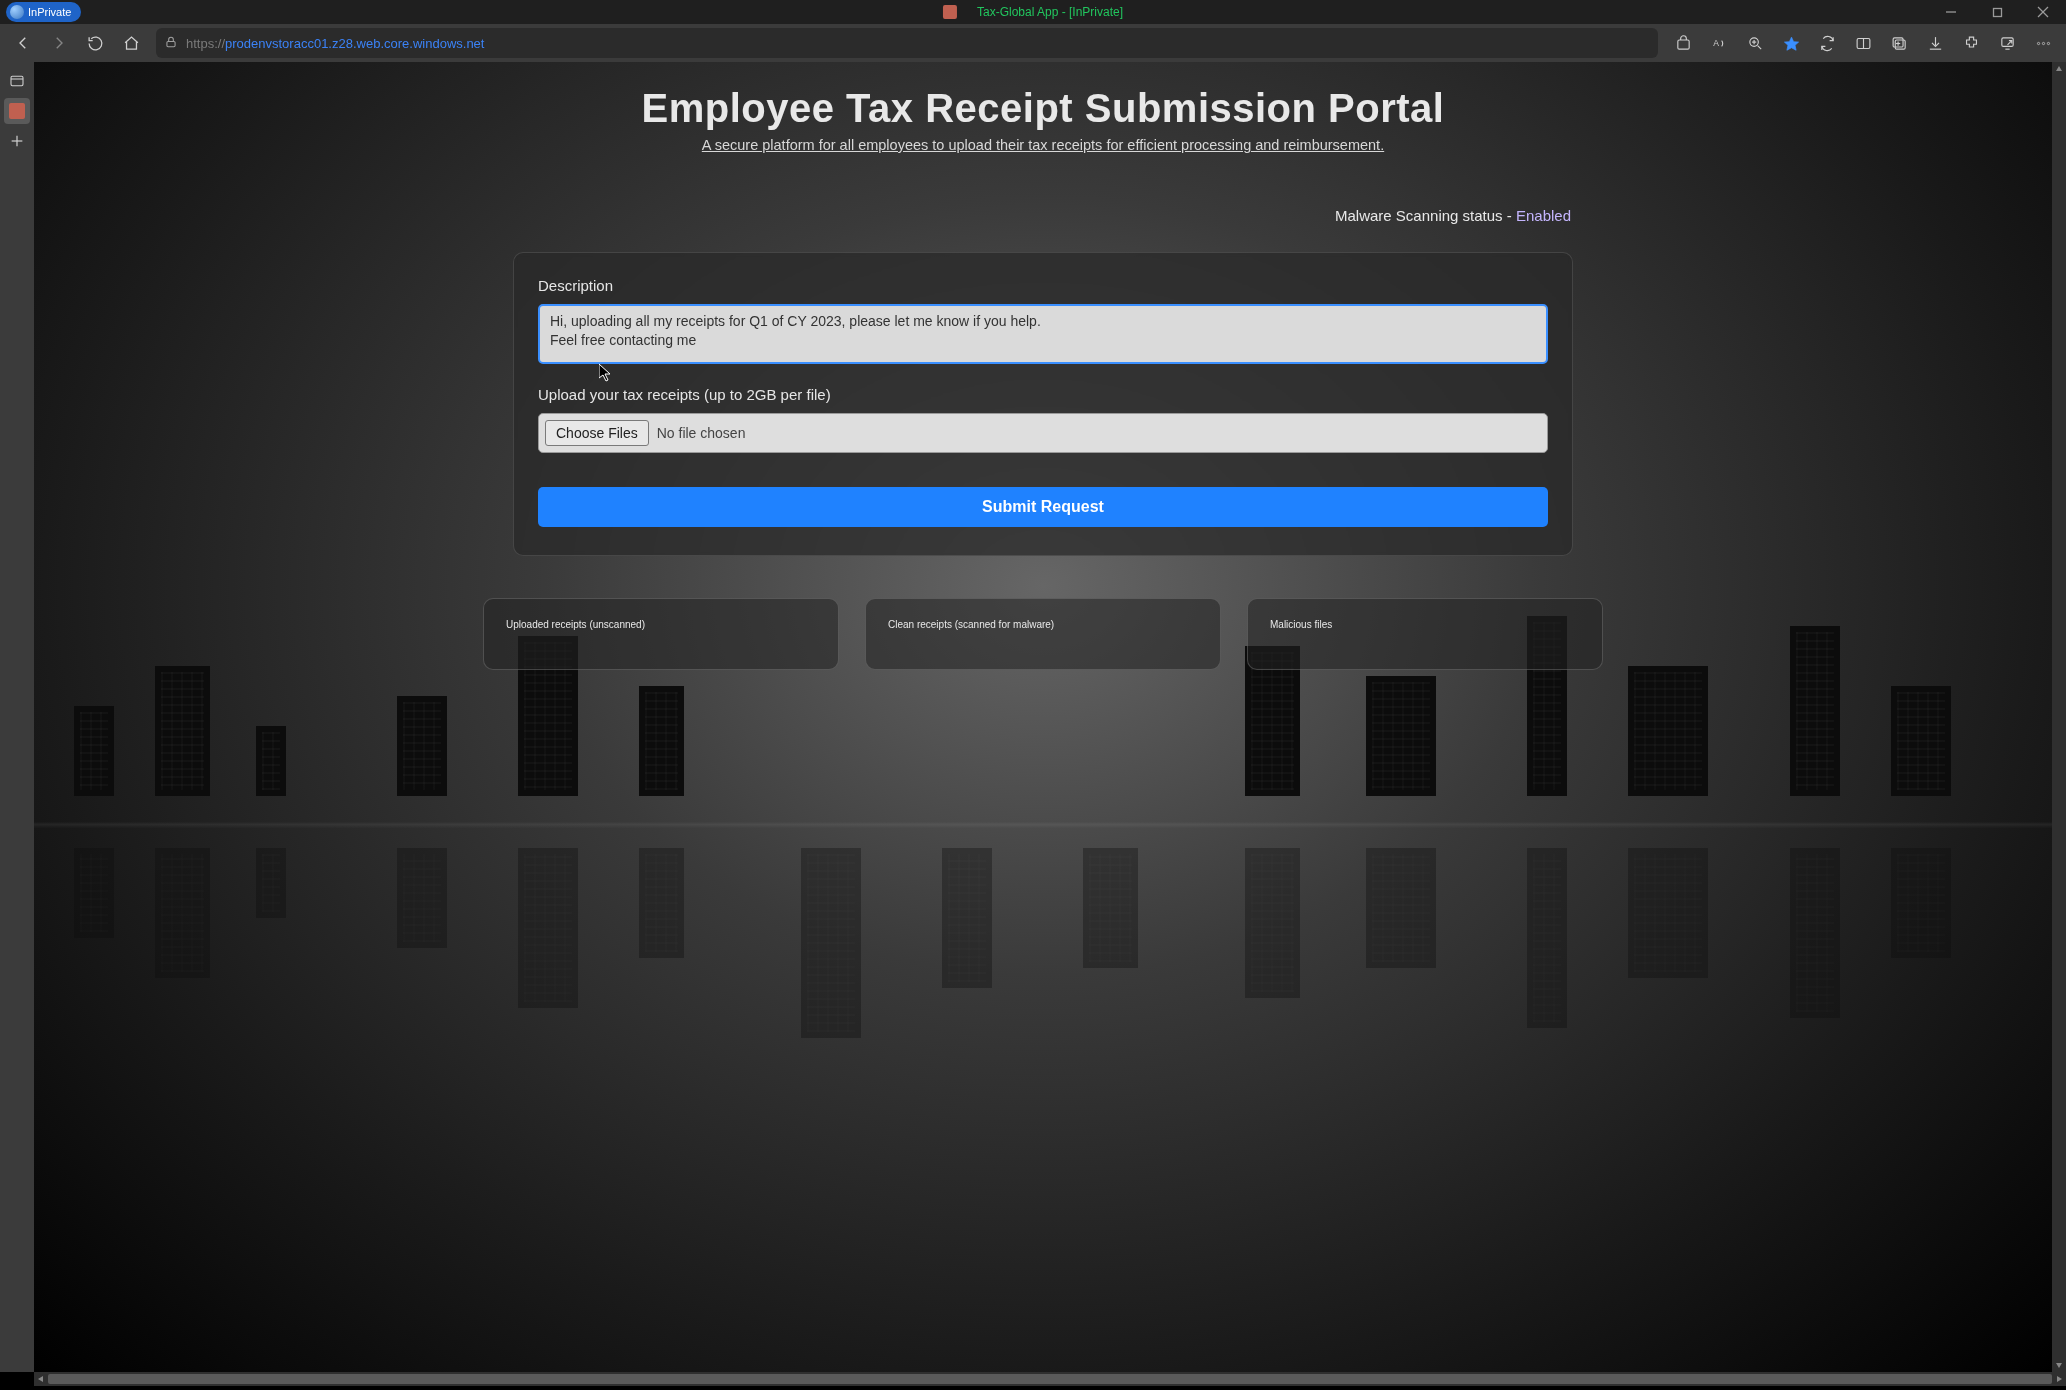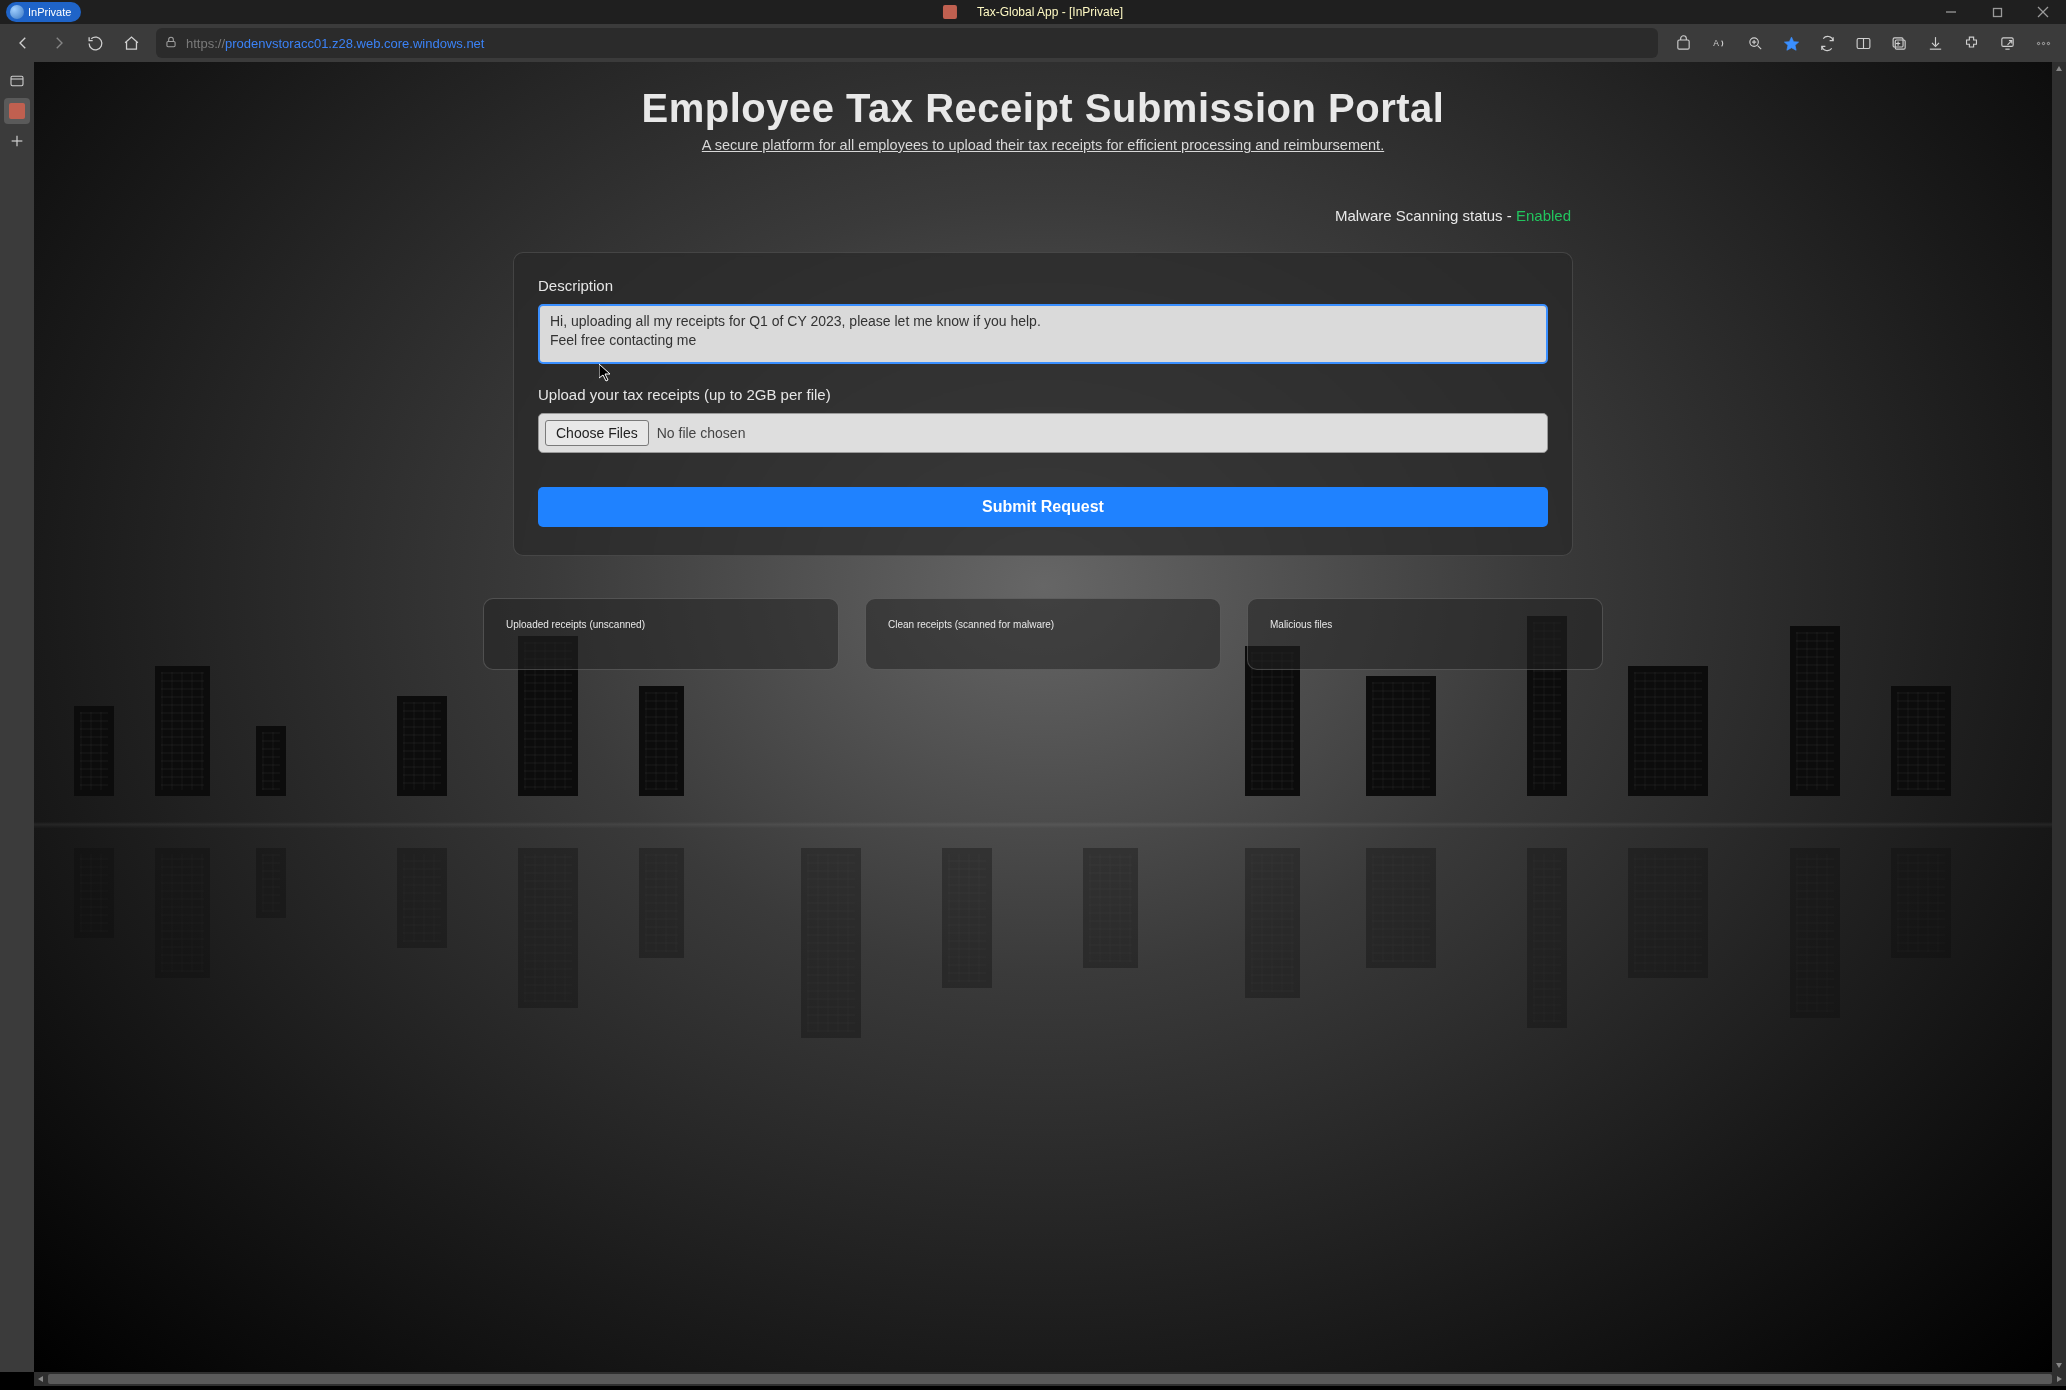--- a/index.html
+++ b/index.html
@@ -26,21 +26,21 @@
     font-size:11px;
     gap:4px;
   }
   .inprivate-badge .avatar {
     width:14px; height:14px; border-radius:50%;
     background: radial-gradient(circle at 30% 30%, #a0cfff, #3a77c2);
   }
   .title-center {
     position:absolute; left:50%; transform:translateX(-50%);
     display:flex; align-items:center; gap:20px;
-    color:#fef9c3;
+    color:#22c55e;
   }
   .title-center .app-icon {
     width:14px; height:14px; background:#c06050; border-radius:2px;
   }
   .window-controls {
     margin-left:auto; display:flex;
   }
   .window-controls .wc {
     width:46px; height:28px; display:flex; align-items:center; justify-content:center;
   }
@@ -159,21 +159,21 @@
     color:#d8d8d8;
     margin-top:6px;
     text-decoration:underline;
   }
   .scan-row {
     margin-top:54px;
     text-align:right;
     font-size:15px;
     padding-right:2px;
   }
-  .scan-row .enabled { color:#22c55e; }
+  .scan-row .enabled { color:#c4b5fd; }
 
   .card {
     margin-top:28px;
     background:rgba(40,40,40,.72);
     border:1px solid rgba(120,120,120,.35);
     border-radius:10px;
     padding:24px 24px 28px;
     text-align:left;
     backdrop-filter: blur(2px);
   }

